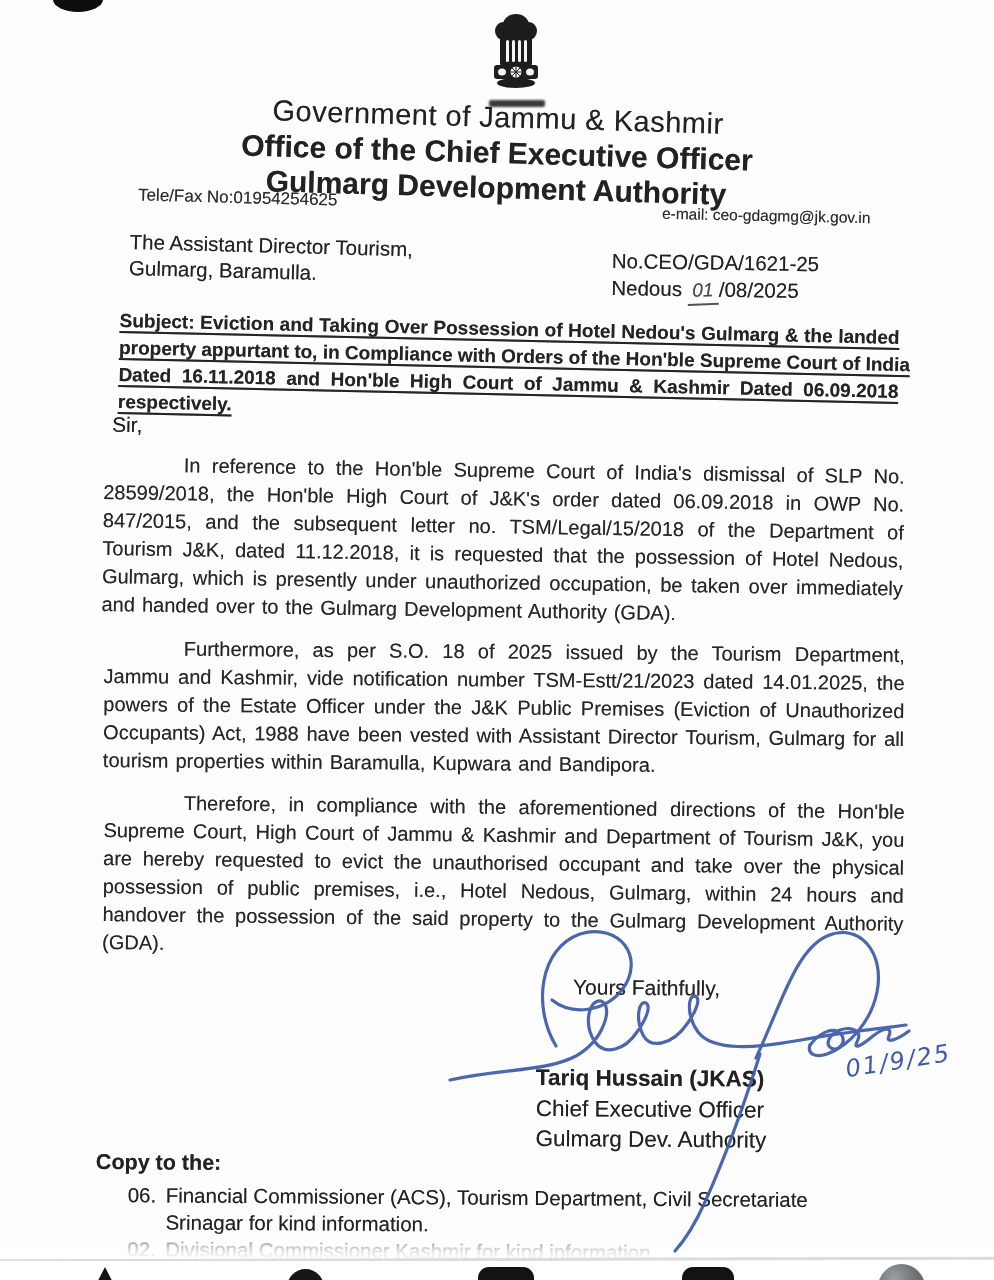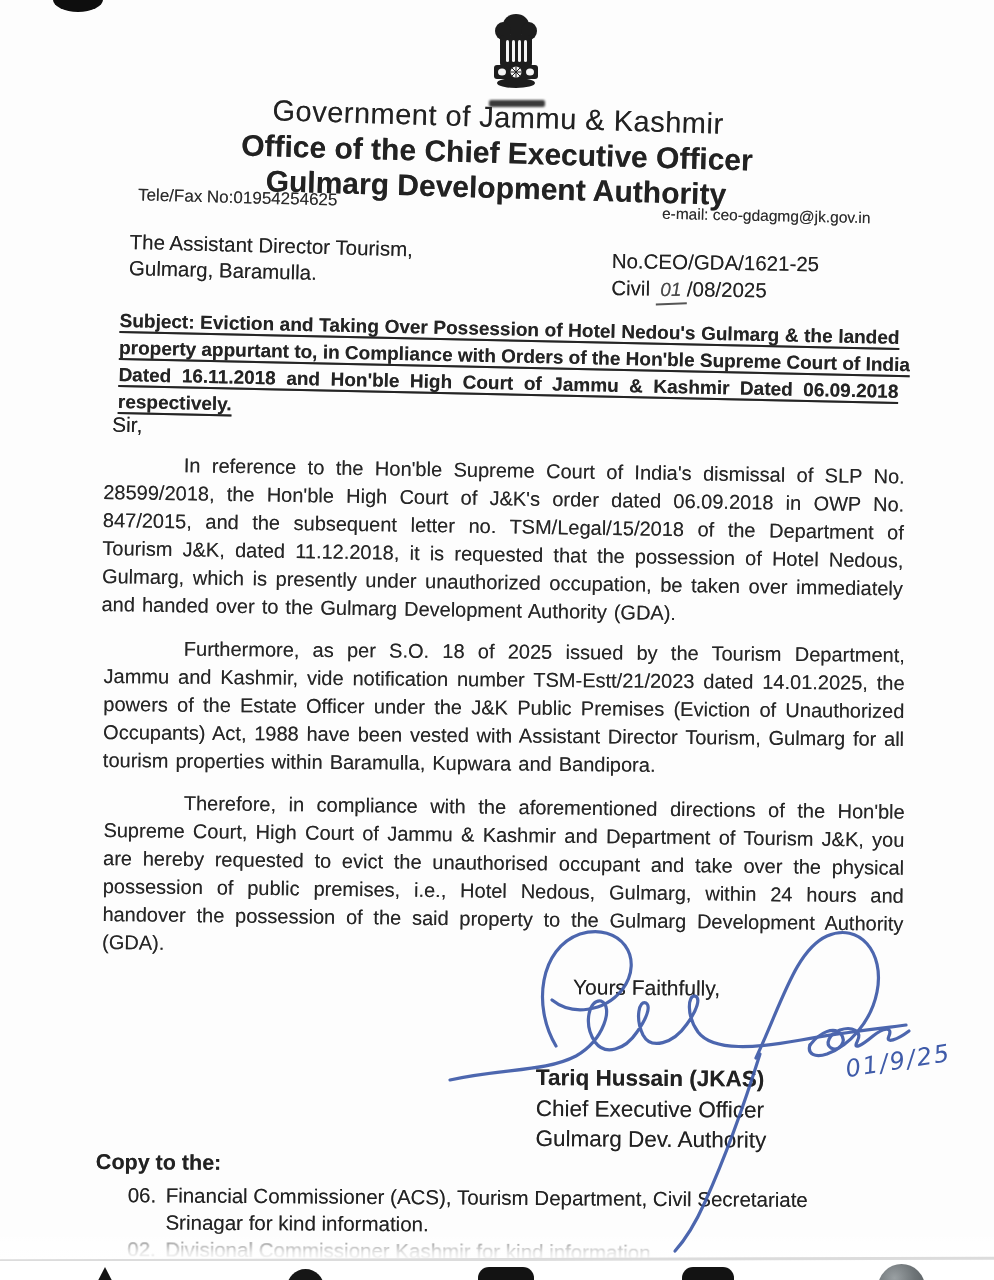--- a/index.html
+++ b/index.html
@@ -181,21 +181,21 @@
 <div class="abs email scan">e-mail: ceo-gdagmg@jk.gov.in</div>
 
 <div class="abs addressee scan">
   <div>The Assistant Director Tourism,</div>
   <div>Gulmarg, Baramulla.</div>
 </div>
 
 <div class="abs refblock scan">
   <div>No.CEO/GDA/1621-25</div>
   <div>
-    <span>Civil</span>
+    <span>Nedous</span>
     <span class="hand-day">01</span><span>/08/2025</span>
   </div>
 </div>
 
 <div class="abs subject scan">
   <div class="sline">Subject: Eviction and Taking Over Possession of Hotel Nedou's Gulmarg &amp; the landed</div>
   <div class="sline">property appurtant to, in Compliance with Orders of the Hon'ble Supreme Court of India</div>
   <div class="sline">Dated 16.11.2018 and Hon'ble High Court of Jammu &amp; Kashmir Dated 06.09.2018</div>
   <div class="sline last">respectively.</div>
 </div>

